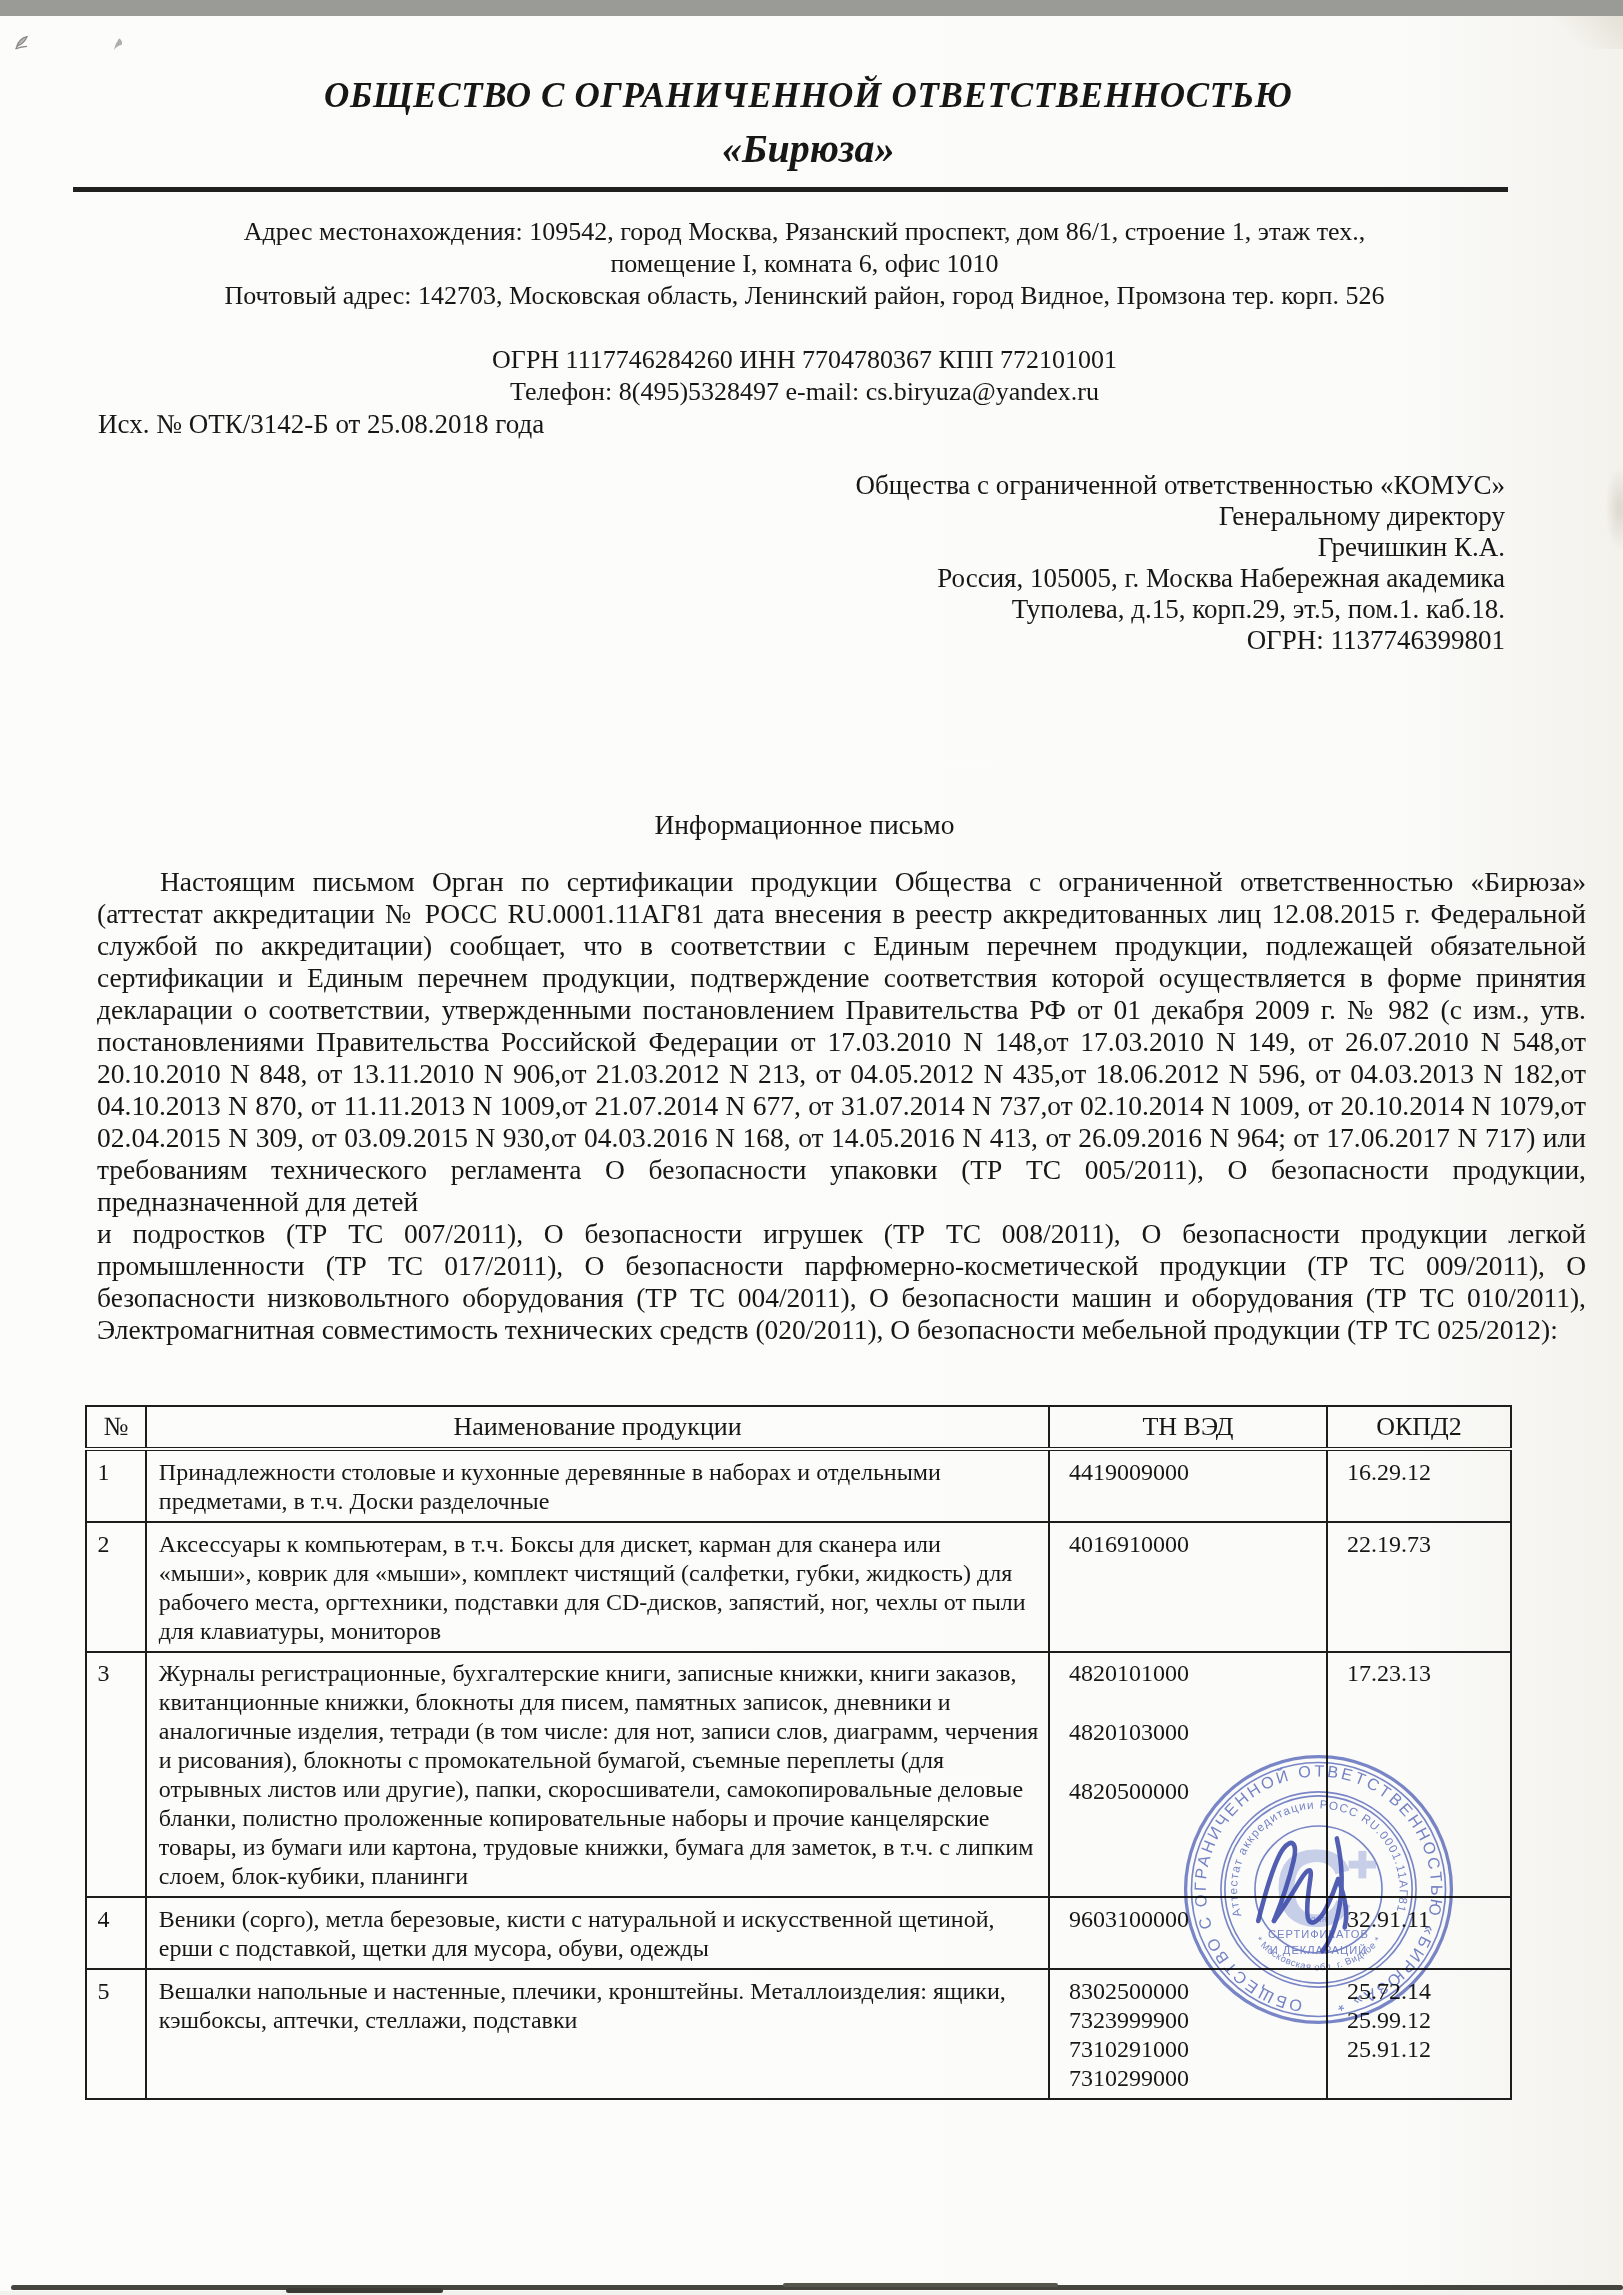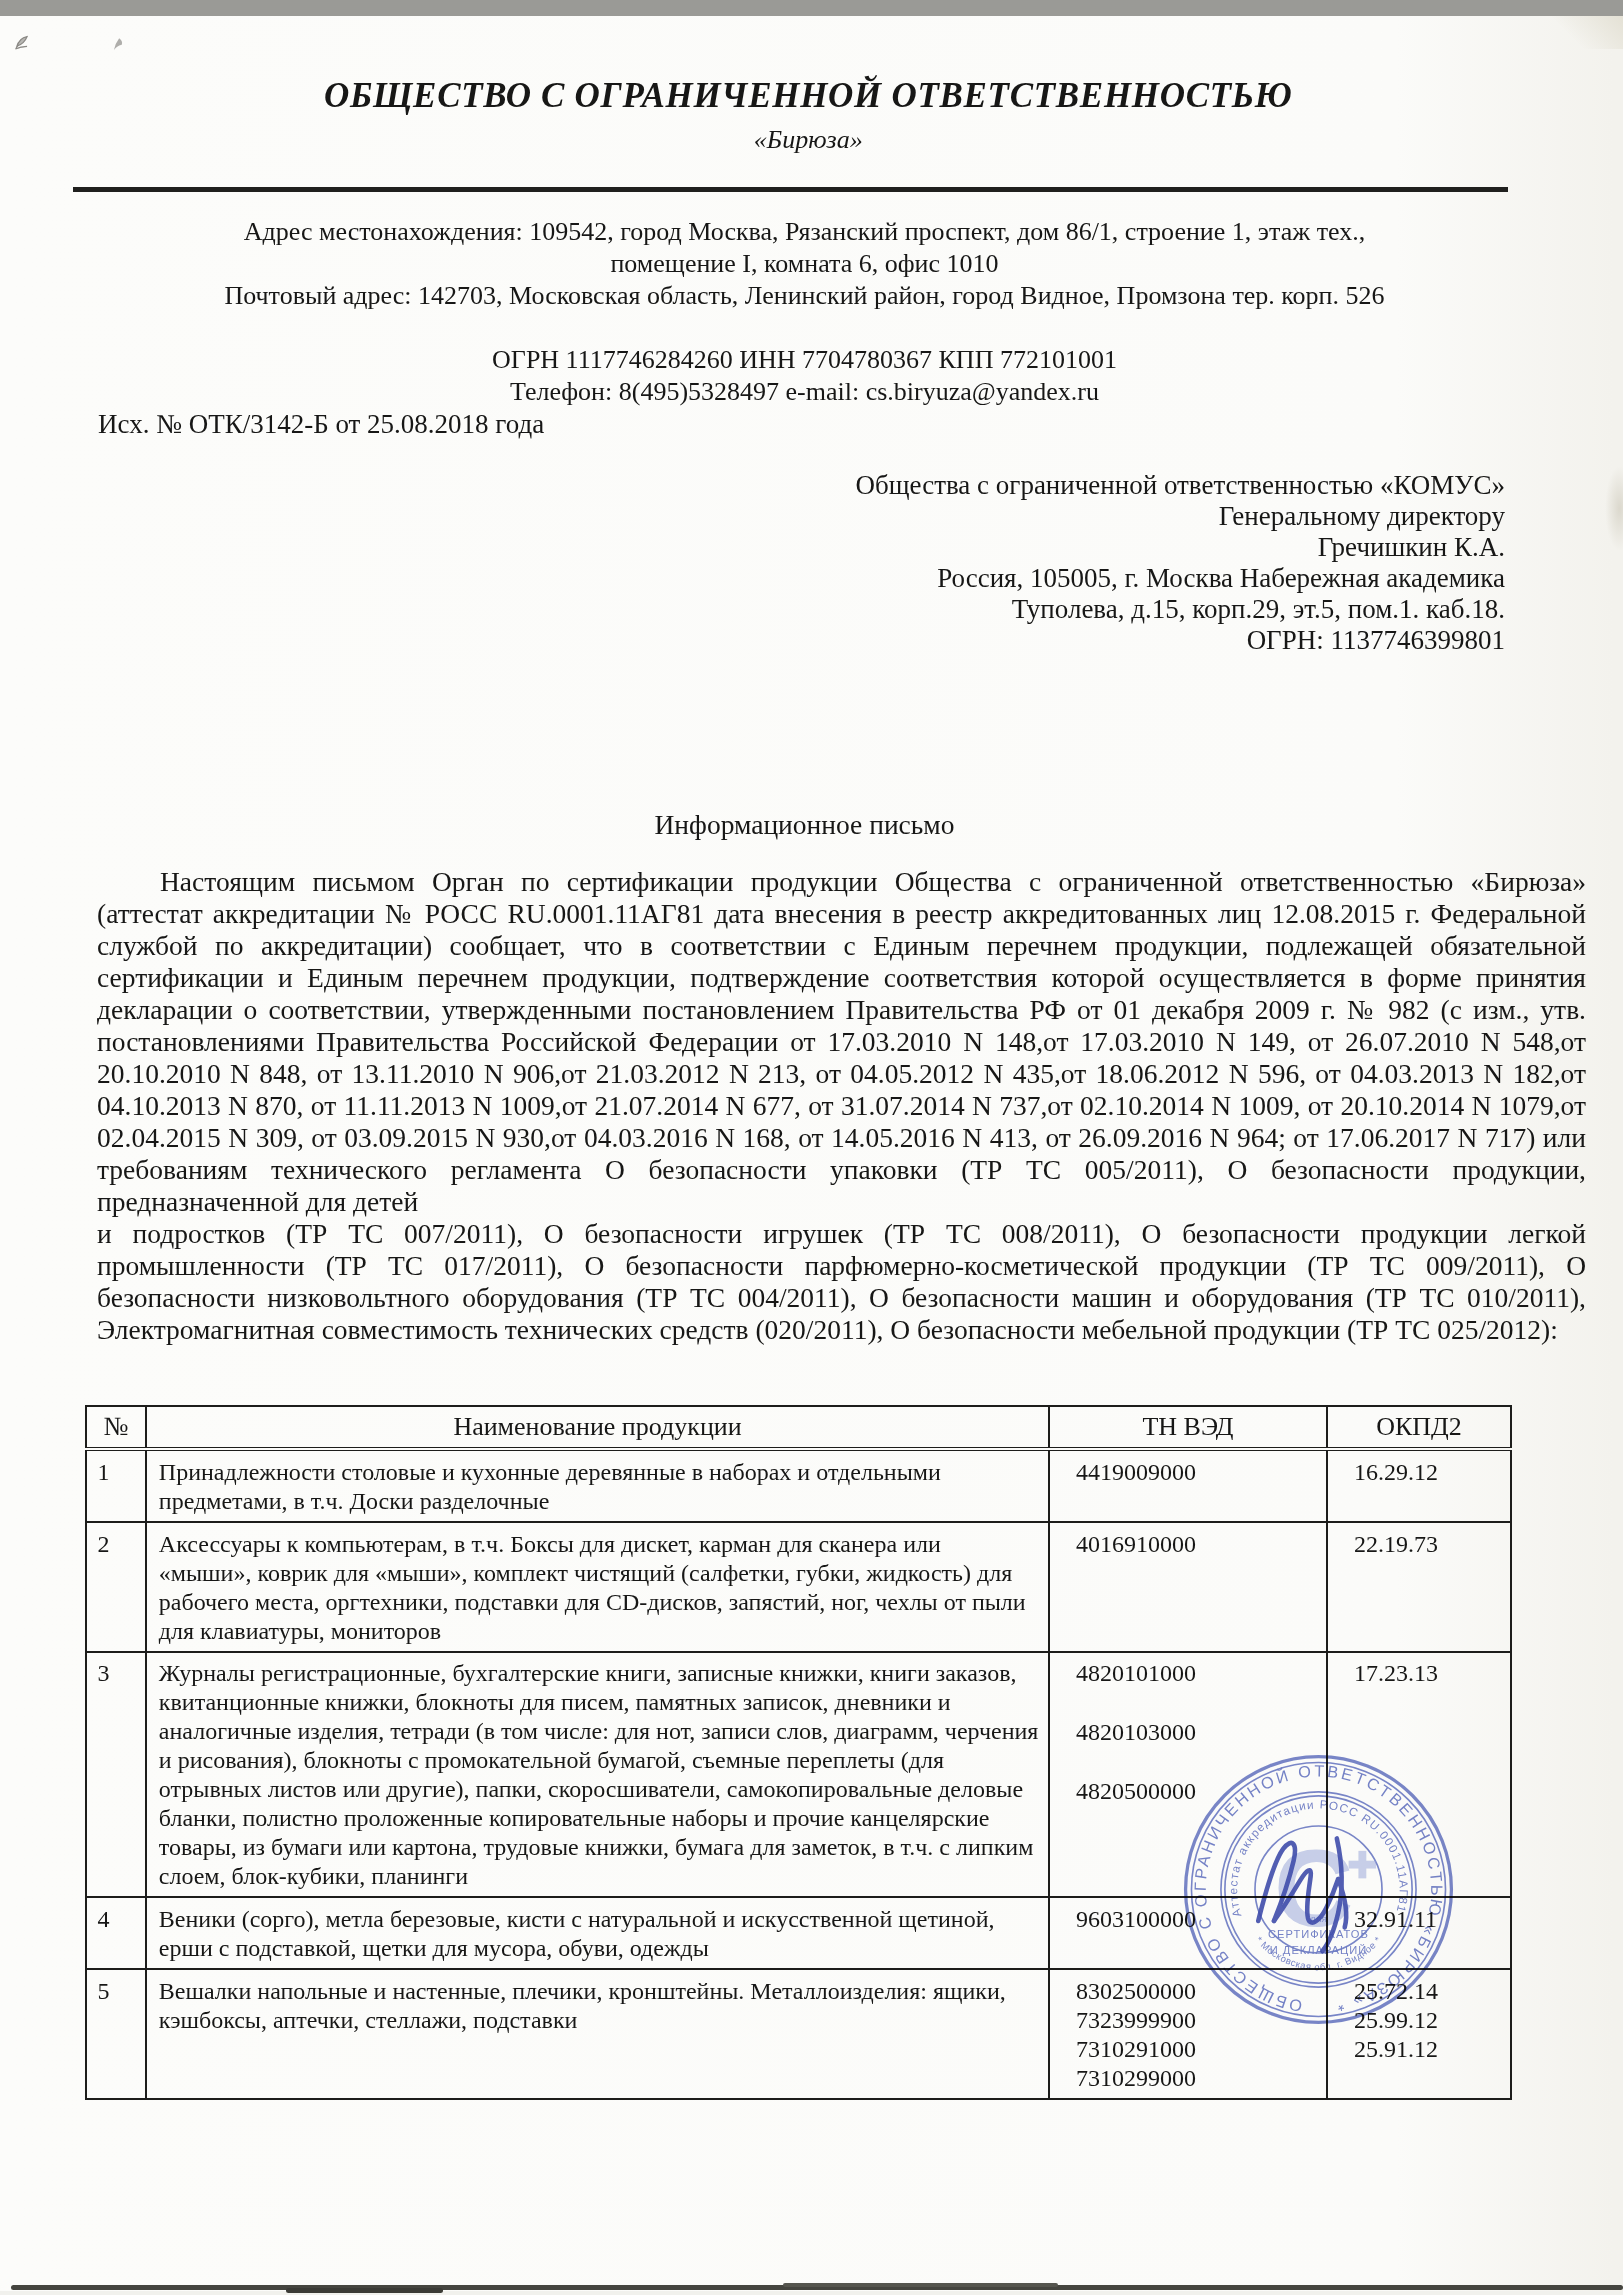--- a/index.html
+++ b/index.html
@@ -5,21 +5,21 @@
   html,body { margin:0; padding:0; background:#9a9a96; }
   .page {
     position:relative; width:1623px; height:2295px; margin:16px auto;
     background:linear-gradient(90deg,#fcfcfa 0%,#fbfbf9 86%,#f3f2ed 99.4%);
     font-family:"Liberation Serif","DejaVu Serif",serif;
     color:#171716; overflow:hidden;
   }
   
   .letterhead { position:absolute; top:60px; left:0; right:6.5px; text-align:center; }
   .lh-line1 { font-size:35px; font-weight:bold; font-style:italic; letter-spacing:0.7px; }
-  .lh-line2 { font-size:26px; font-weight:normal; font-style:italic; margin-top:9.2px; }
+  .lh-line2 { font-size:40px; font-weight:bold; font-style:italic; margin-top:9.2px; }
   .lh-rule { position:absolute; top:171px; left:73px; width:1435px; height:5.2px; background:#20201e; }
   .addr-block { position:absolute; top:200px; left:0; width:1609px; text-align:center;
                 font-size:26px; line-height:32px; }
   .addr-gap { height:32px; }
   .outgoing { position:absolute; top:393px; left:98px; font-size:27px; }
   
   .recipient { position:absolute; top:454px; right:118px; text-align:right;
                font-size:27px; line-height:31px; }
   
   .letter-title { position:absolute; top:793px; left:0; width:1609px; text-align:center; font-size:27.5px; }
@@ -28,21 +28,21 @@
   .body-text p { margin:0; }
   .body-text p.first { text-indent:63px; }
   
   .tbl-wrap { position:absolute; top:1389px; left:85px; }
   table { border-collapse:collapse; table-layout:fixed; width:1425px; }
   th, td { border:2.6px solid #1d1d1b; }
   th { font-weight:normal; font-size:26px; padding:5.2px 2.6px 5.2px; text-align:center; }
   thead th { border-bottom:4.6px double #1d1d1b; }
   td { font-size:24px; line-height:29px; vertical-align:top; padding:6.5px 9.2px 5.2px 11.8px; }
   td.c-num { padding-left:10.5px; }
-  td.c-tnved, td.c-okpd { padding-left:26px; }
+  td.c-tnved, td.c-okpd { padding-left:19px; }
   tr[data-row="3"] td.c-tnved .code-line { margin-bottom:30px; }
   .code-line { white-space:nowrap; }
   
   .stamp { position:absolute; left:1181px; top:1736px; width:275px; height:275px;
            opacity:.9; mix-blend-mode:multiply; }
   
   .speck { position:absolute; color:#85837f; }
   .speck svg { display:block; }
   .corner-tr { position:absolute; top:0; right:0; width:85px; height:33px;
     background:linear-gradient(225deg,#e4e1d5 0%,rgba(228,225,213,0) 62%); }

